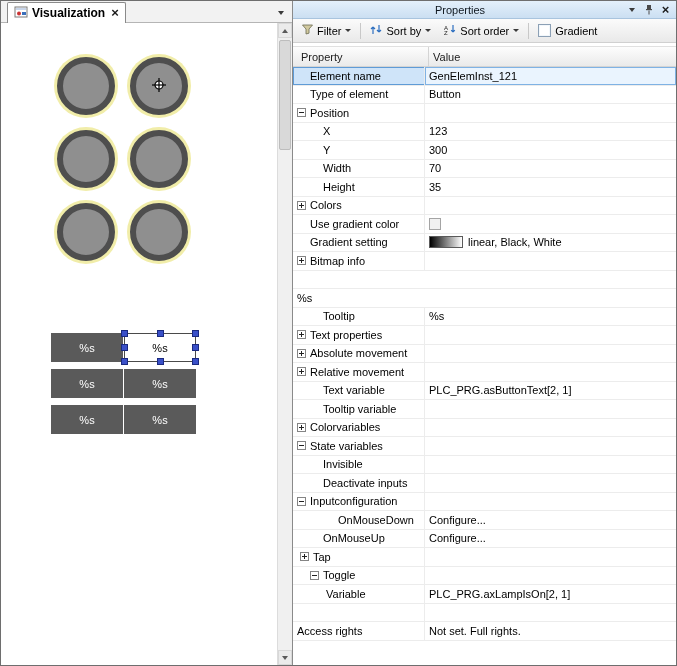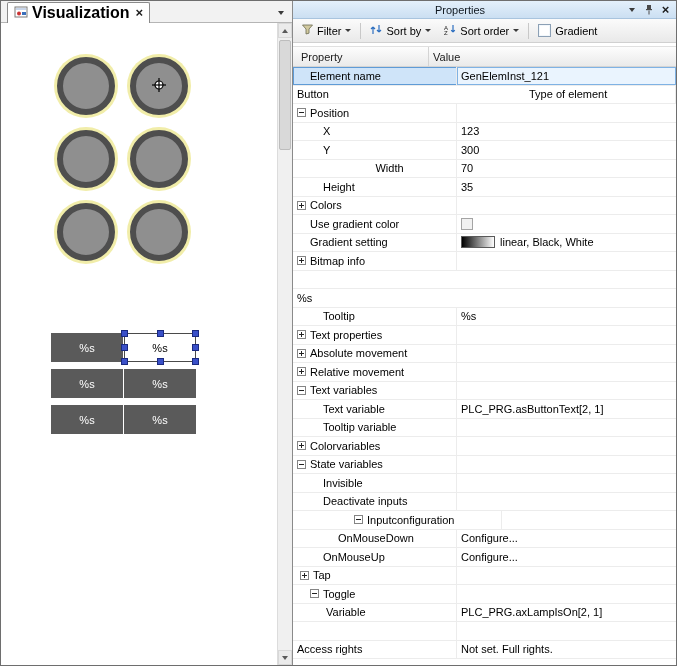--- a/index.html
+++ b/index.html
@@ -4,21 +4,21 @@
 <style>
   * { margin:0; padding:0; box-sizing:border-box; }
   html,body { width:677px; height:666px; }
   body { font-family:"Liberation Sans", sans-serif; font-size:11px; color:#000; background:#fff; overflow:hidden; }
   .app { width:677px; height:666px; display:flex; border:1px solid #6e6e6e; background:#fff; }
 
   
   .left { flex:0 0 292px; width:292px; display:flex; flex-direction:column; border-right:1px solid #8a8a8a; background:#fff; }
   .tabbar { flex:0 0 22px; height:22px; display:flex; align-items:flex-end; background:#f2f2f2; border-bottom:1px solid #b5b5b5; position:relative; padding-left:6px; }
   .tab { height:21px; display:flex; align-items:center; gap:4px; padding:0 6px; background:#fff; border:1px solid #8a8a8a; border-bottom:none; border-radius:2px 2px 0 0; position:relative; top:1px; }
-  .tab-label { font-weight:bold; font-size:16px; white-space:nowrap; }
+  .tab-label { font-weight:bold; font-size:12px; white-space:nowrap; }
   .tab-close { font-weight:bold; font-size:13px; line-height:12px; color:#1a1a1a; margin-left:2px; cursor:pointer; }
   .tabbar-menu { position:absolute; right:5px; top:6px; width:12px; height:12px; display:flex; align-items:center; justify-content:center; cursor:pointer; }
   .tri-down { width:0; height:0; border-left:3.5px solid transparent; border-right:3.5px solid transparent; border-top:4px solid #3a3a3a; }
   .tri-up-s { width:0; height:0; border-left:3.5px solid transparent; border-right:3.5px solid transparent; border-bottom:4px solid #5a5a5a; }
   .tri-down-s { width:0; height:0; border-left:3.5px solid transparent; border-right:3.5px solid transparent; border-top:4px solid #5a5a5a; }
   .tri-down-xs { width:0; height:0; border-left:3px solid transparent; border-right:3px solid transparent; border-top:3.5px solid #3a3a3a; }
 
   .canvas-wrap { flex:1; display:flex; min-height:0; }
   .canvas { flex:1; position:relative; background:#fff; overflow:hidden; }
 
@@ -52,21 +52,21 @@
   .tb-sep { width:1px; height:16px; background:#c8c8c8; }
   .checkbox13 { width:13px; height:13px; border:1px solid #8ca0b5; background:#fff; box-shadow:inset 0 0 0 1px #f2f7fb; }
 
   .grid { flex:1; margin-top:3px; border-top:1px solid #e0e0e0; display:flex; flex-direction:column; overflow:hidden; }
   .grid-header { flex:0 0 20px; height:20px; display:flex; background:linear-gradient(#fdfdfd,#eaeaea); border-bottom:1px solid #d4d4d4; }
   .gh-cell { display:flex; align-items:center; color:#202020; }
   .gh-prop { width:136px; border-right:1px solid #d4d4d4; padding-left:8px; }
   .gh-val { flex:1; padding-left:4px; }
   .grid-rows { flex:1; overflow:hidden; }
   .grid-row { height:18.5px; display:flex; border-bottom:1px solid #ececec; background:#fff; }
-  .grid-row .prop { width:164px; display:flex; align-items:center; gap:4px; border-right:1px solid #ececec; overflow:hidden; white-space:nowrap; }
+  .grid-row .prop { width:132px; display:flex; align-items:center; gap:4px; border-right:1px solid #ececec; overflow:hidden; white-space:nowrap; }
   .grid-row .val { flex:1; display:flex; align-items:center; gap:5px; padding-left:4px; overflow:hidden; white-space:nowrap; }
   .grid-row.selected { background:#cfe4f9; box-shadow:inset 0 0 0 1px #5f9bd6; }
   .grid-row.selected .val { background:#eaf4fe; box-shadow:inset 0 0 0 1px #7fb2e4; }
   .expander { flex:0 0 9px; width:9px; height:9px; border:1px solid #848484; background:#fff; position:relative; cursor:pointer; }
   .expander::before { content:''; position:absolute; left:1px; right:1px; top:3px; height:1px; background:#222; }
   .expander.plus::after { content:''; position:absolute; top:1px; bottom:1px; left:3px; width:1px; background:#222; }
   .row-spacer { flex:0 0 9px; width:9px; height:1px; }
   .checkbox { flex:0 0 12px; width:12px; height:12px; border:1px solid #a4a4a4; background:#f1f1f1; }
   .gswatch { flex:0 0 34px; width:34px; height:12px; border:1px solid #5a5a5a; background:linear-gradient(to right,#000,#fff); }
 </style>
@@ -230,26 +230,26 @@
           <div class="grid-row selected">
             <div class="cell prop" style="padding-left: 4px;">
               <span class="row-spacer"></span>
               <span class="plabel">Element name</span>
             </div>
             <div class="cell val">
               <span>GenElemInst_121</span>
             </div>
           </div>
           <div class="grid-row">
+            <div class="cell prop" style="padding-left: 4px;">
+              <span class="row-spacer"></span>
+              <span class="plabel">Type of element</span>
+            </div>
             <div class="cell val">
               <span>Button</span>
-            </div>
-            <div class="cell prop" style="padding-left: 4px;">
-              <span class="row-spacer"></span>
-              <span class="plabel">Type of element</span>
             </div>
           </div>
           <div class="grid-row">
             <div class="cell prop" style="padding-left: 4px;">
               <span class="expander"></span>
               <span class="plabel">Position</span>
             </div>
             <div class="cell val"></div>
           </div>
           <div class="grid-row">
@@ -264,21 +264,21 @@
           <div class="grid-row">
             <div class="cell prop" style="padding-left: 17px;">
               <span class="row-spacer"></span>
               <span class="plabel">Y</span>
             </div>
             <div class="cell val">
               <span>300</span>
             </div>
           </div>
           <div class="grid-row">
-            <div class="cell prop" style="padding-left: 17px; justify-content: center;">
+            <div class="cell prop" style="padding-left: 17px;">
               <span class="row-spacer"></span>
               <span class="plabel">Width</span>
             </div>
             <div class="cell val">
               <span>70</span>
             </div>
           </div>
           <div class="grid-row">
             <div class="cell prop" style="padding-left: 17px;">
               <span class="row-spacer"></span>
@@ -353,27 +353,20 @@
             <div class="cell val"></div>
           </div>
           <div class="grid-row">
             <div class="cell prop" style="padding-left: 4px;">
               <span class="expander plus"></span>
               <span class="plabel">Relative movement</span>
             </div>
             <div class="cell val"></div>
           </div>
           <div class="grid-row">
-            <div class="cell prop" style="padding-left: 4px;">
-              <span class="expander"></span>
-              <span class="plabel">Text variables</span>
-            </div>
-            <div class="cell val"></div>
-          </div>
-          <div class="grid-row">
             <div class="cell prop" style="padding-left: 17px;">
               <span class="row-spacer"></span>
               <span class="plabel">Text variable</span>
             </div>
             <div class="cell val">
               <span>PLC_PRG.asButtonText[2, 1]</span>
             </div>
           </div>
           <div class="grid-row">
             <div class="cell prop" style="padding-left: 17px;">
@@ -404,21 +397,21 @@
             <div class="cell val"></div>
           </div>
           <div class="grid-row">
             <div class="cell prop" style="padding-left: 17px;">
               <span class="row-spacer"></span>
               <span class="plabel">Deactivate inputs</span>
             </div>
             <div class="cell val"></div>
           </div>
           <div class="grid-row">
-            <div class="cell prop" style="padding-left: 16px; margin-left: 45px;">
+            <div class="cell prop" style="padding-left: 4px;">
               <span class="expander"></span>
               <span class="plabel">Inputconfiguration</span>
             </div>
             <div class="cell val"></div>
           </div>
           <div class="grid-row">
             <div class="cell prop" style="padding-left: 32px;">
               <span class="row-spacer"></span>
               <span class="plabel">OnMouseDown</span>
             </div>

